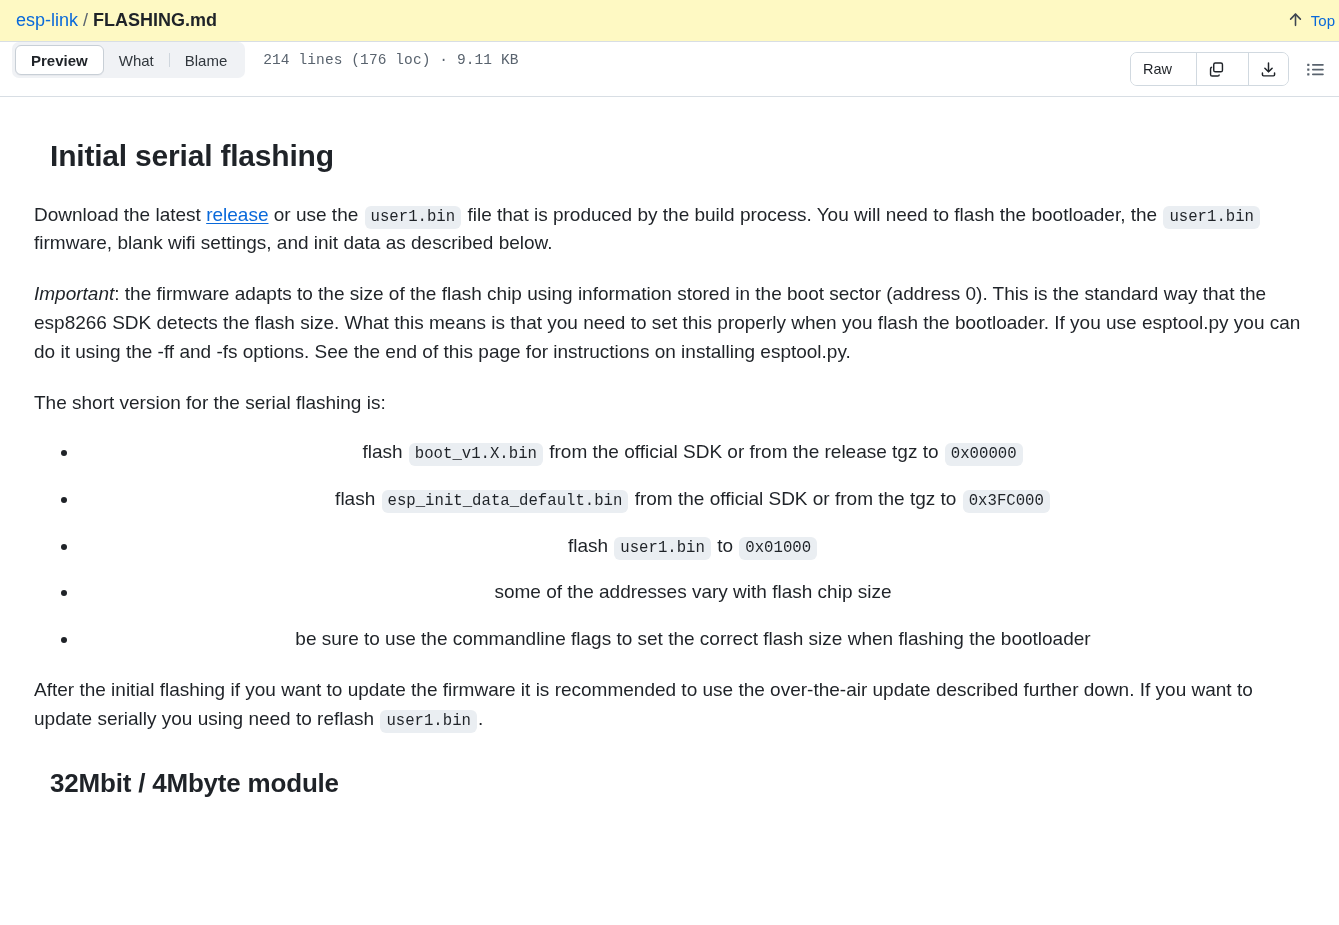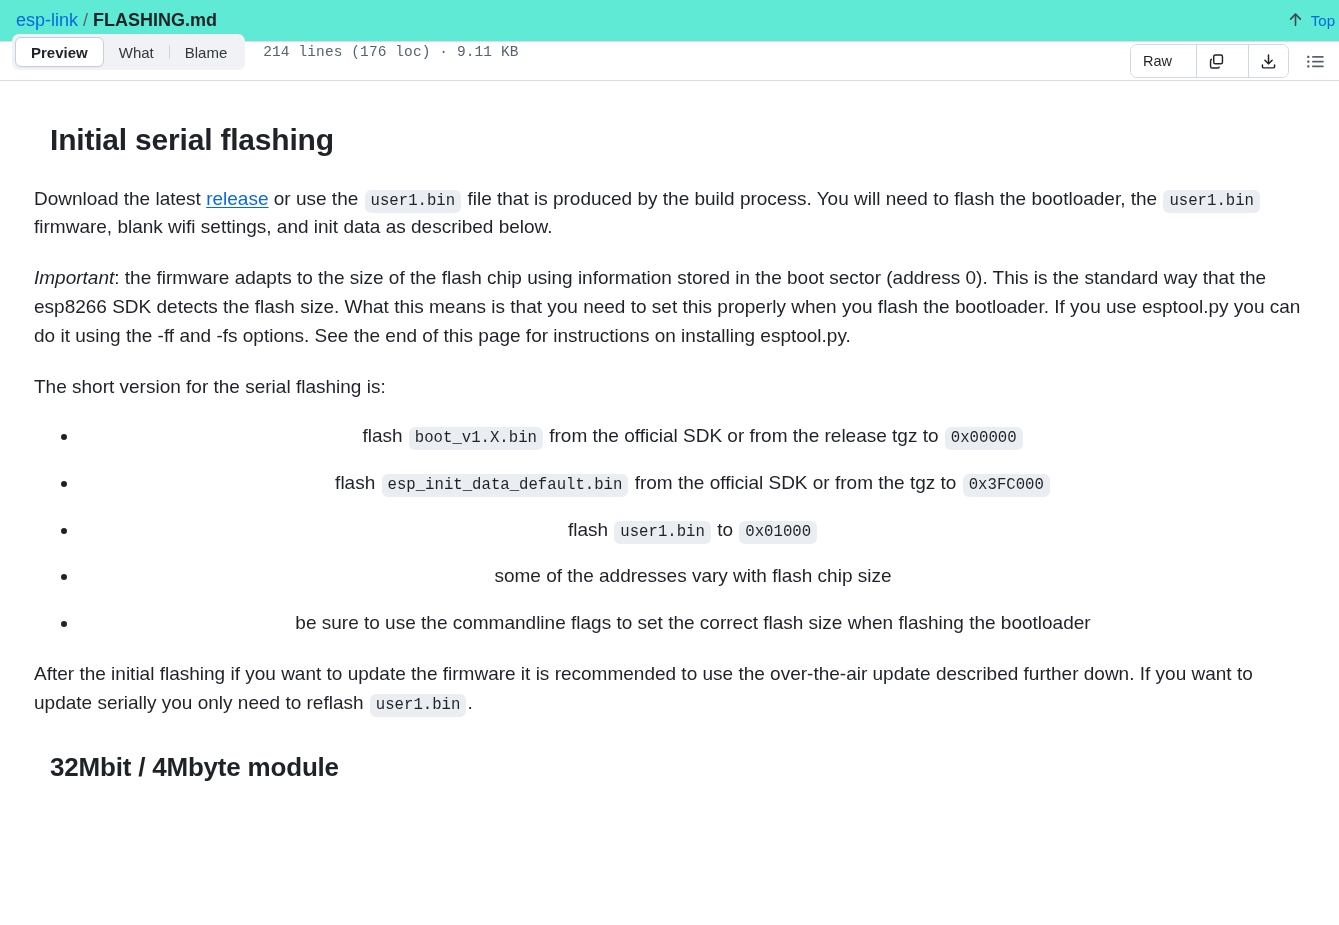--- a/index.html
+++ b/index.html
@@ -11,21 +11,21 @@
     -webkit-font-smoothing: antialiased;
   }
   #app { width: 1339px; height: 925px; position: relative; overflow: hidden; background:#fff; }
 
   
   .breadcrumb-bar {
     height: 41px;
     display: flex;
     align-items: center;
     padding: 0 16px 0 16px;
-    background: #5eead4;
+    background: #fef9c3;
     position: relative;
   }
   .breadcrumb {
     display: flex;
     align-items: baseline;
     font-size: 18px;
     line-height: 1.3;
     color: #1f2328;
   }
   .crumb-link {
@@ -47,21 +47,21 @@
     gap: 7px;
     color: #0969da;
     font-size: 15px;
     cursor: pointer;
     padding-right: 4px;
   }
   .top-arrow { display: block; color: #3f4650; }
 
   
   .toolbar {
-    height: 40px;
+    height: 56px;
     display: flex;
     align-items: center;
     padding: 0 14px 18px 12px;
     border-top: 1px solid #d8dee4;
     border-bottom: 1px solid #d8dee4;
     background: #ffffff;
     position: relative;
   }
   .seg {
     display: inline-flex;
@@ -295,19 +295,19 @@
       </li>
       <li>
         <span>some of the addresses vary with flash chip size</span>
       </li>
       <li>
         <span>be sure to use the commandline flags to set the correct flash size when flashing the bootloader</span>
       </li>
     </ul>
 
     <p>
-      <span>After the initial flashing if you want to update the firmware it is recommended to use the over-the-air update described further down. If you want to update serially you only need to reflash </span><code class="ic">user1.bin</code><span>.</span>
+      <span>After the initial flashing if you want to update the firmware it is recommended to use the over-the-air update described further down. If you want to update serially you using need to reflash </span><code class="ic">user1.bin</code><span>.</span>
     </p>
 
     <h2>32Mbit / 4Mbyte module</h2>
 
   </div>
 </div>
 
 </body></html>

